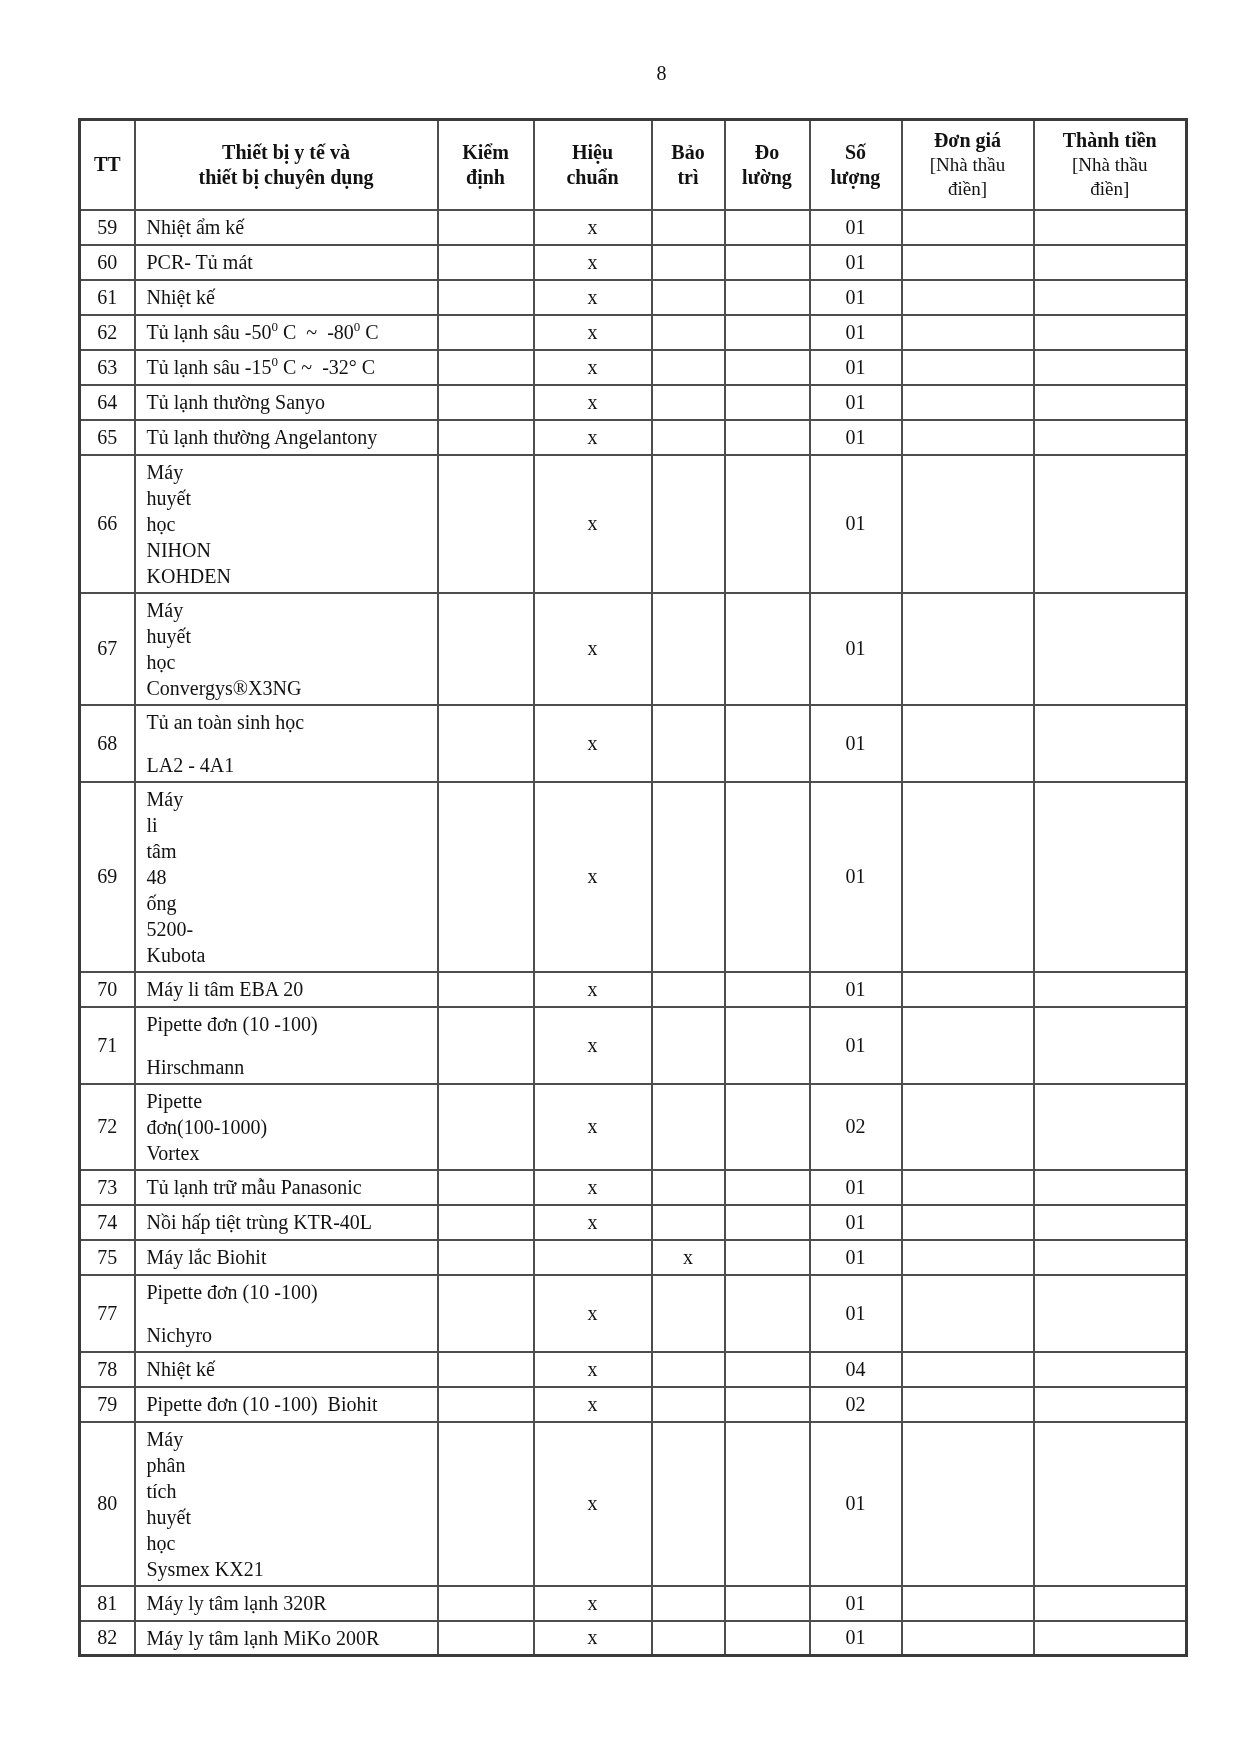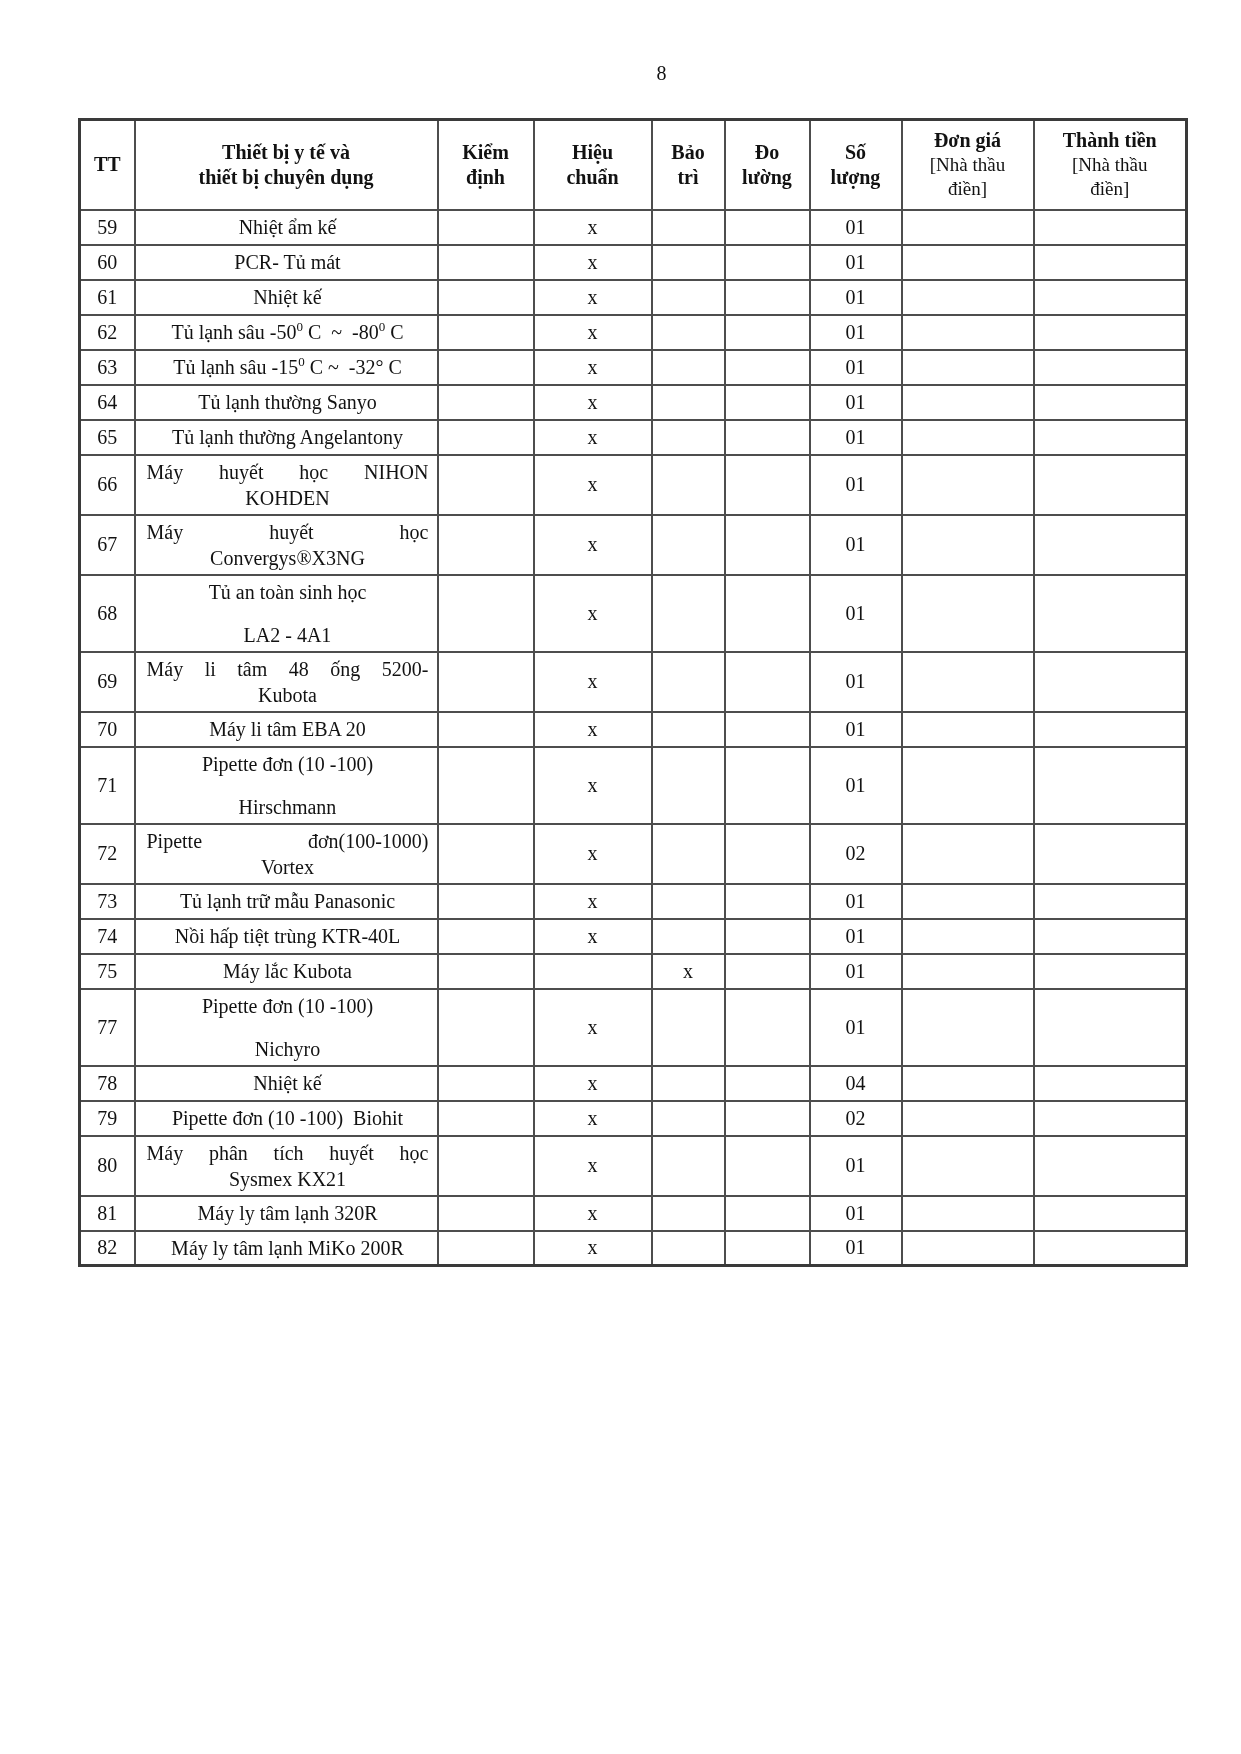--- a/index.html
+++ b/index.html
@@ -27,22 +27,22 @@
   th, td {
     border: 2px solid #4d4d4d;
     vertical-align: middle;
     overflow: hidden;
   }
   thead tr { height: 90px; }
   th { font-weight: bold; text-align: center; padding: 2px 4px; line-height: 25px; }
   th .note { font-weight: normal; font-size: 19px; line-height: 24px; }
   td.c { text-align: center; padding: 2px 4px; }
   td.name { text-align: left; padding: 3px 8px 3px 11px; }
-  .line { white-space: pre-wrap; line-height: 26px; text-align: center; }
-  .line.justified { display: flex; justify-content: space-between; white-space: normal; }
+  .line { white-space: pre-wrap; line-height: 26px; }
+  .line.justified { display: flex; justify-content: space-between; white-space: normal; flex-direction: column; }
   tr.row-single { height: 35px; }
   tr.row-double { height: 58px; }
   tr.row-spaced { height: 76px; }
   tr.row-spaced td.name .line + .line { margin-top: 17px; }
   sup { font-size: 13px; line-height: 0; }
 </style>
 </head>
 <body>
 
 <div class="page">
@@ -332,21 +332,21 @@
           <td class="c">x</td>
           <td class="c"></td>
           <td class="c"></td>
           <td class="c">01</td>
           <td class="c"></td>
           <td class="c"></td>
         </tr>
         <tr class="row-single">
           <td class="c">75</td>
           <td class="name">
-            <div class="line">Máy lắc Kubota</div>
+            <div class="line">Máy lắc Biohit</div>
           </td>
           <td class="c"></td>
           <td class="c"></td>
           <td class="c">x</td>
           <td class="c"></td>
           <td class="c">01</td>
           <td class="c"></td>
           <td class="c"></td>
         </tr>
         <tr class="row-spaced">

